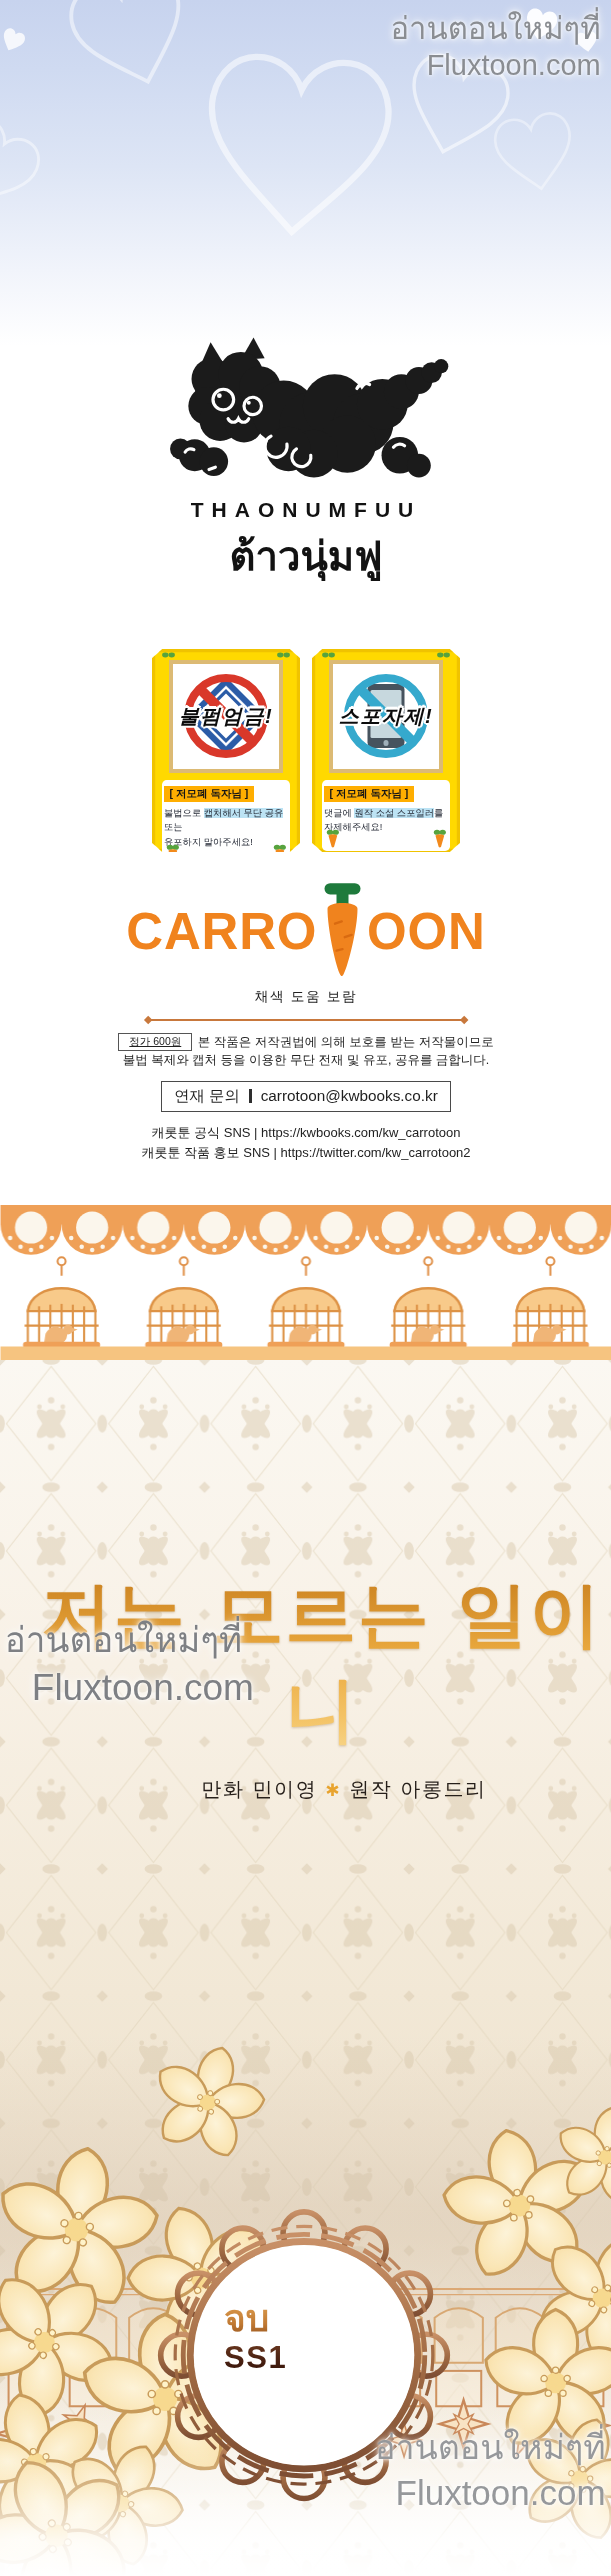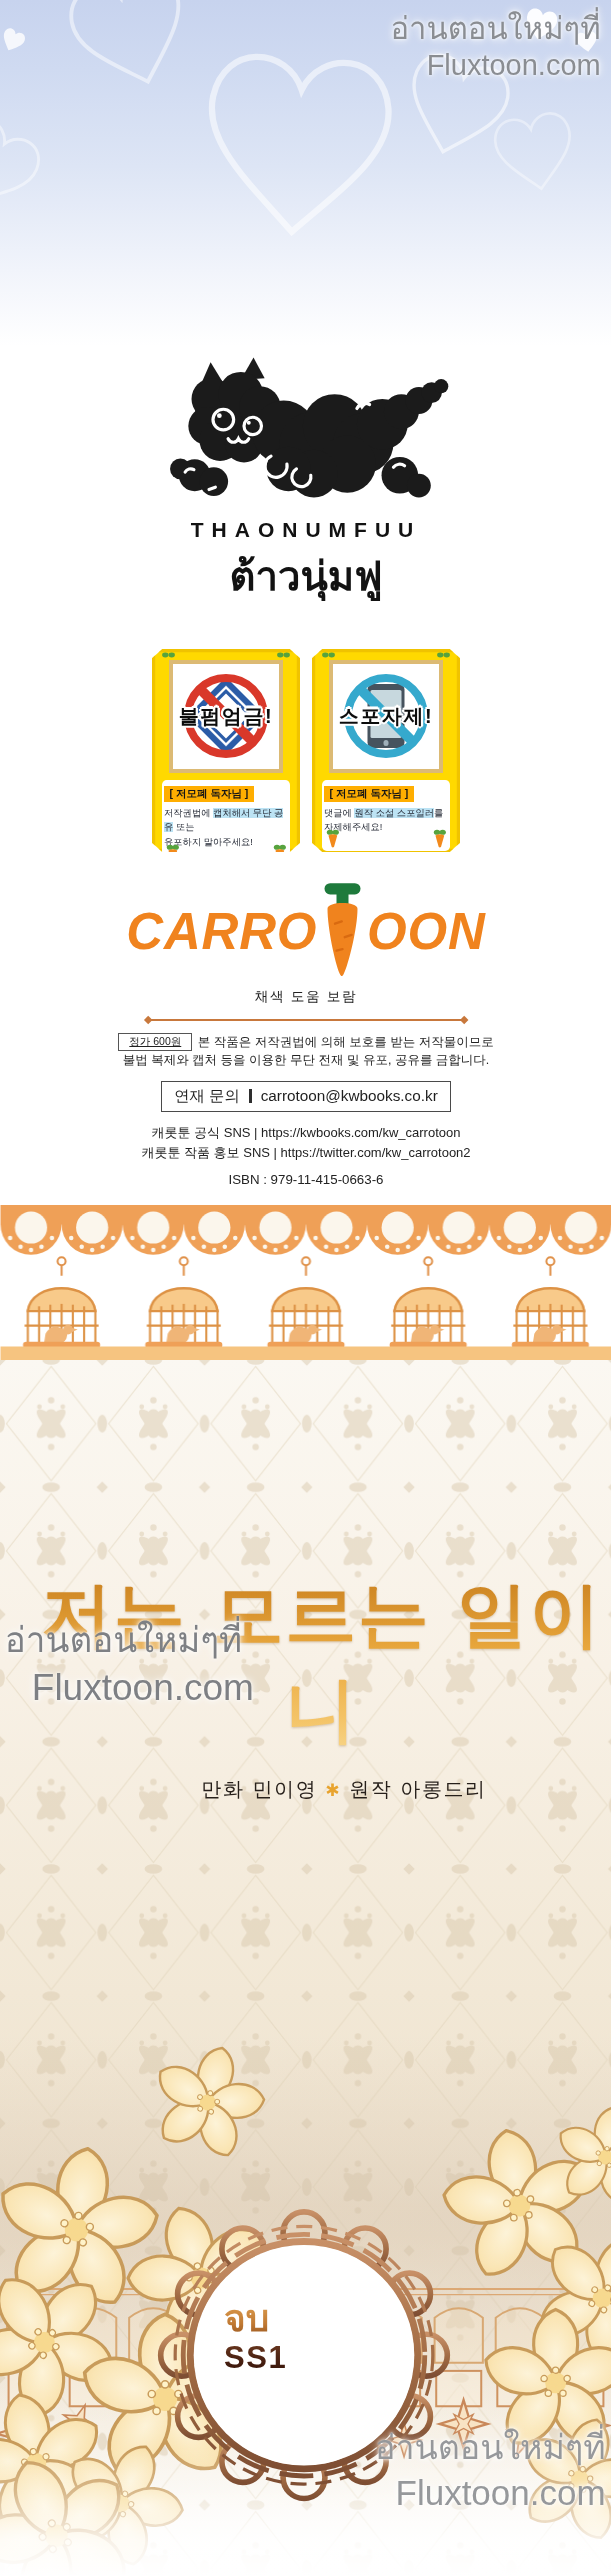--- a/index.html
+++ b/index.html
@@ -10,34 +10,34 @@
   .sec-top{position:absolute;top:0;left:0;width:612px;height:346px;
     background:linear-gradient(180deg,#c7d3ee 0%,#cfdaf1 20%,#dde5f5 48%,#f1f4fb 78%,#ffffff 100%);}
   .hearts{position:absolute;inset:0;}
   .wm{color:var(--watermark_gray,#8a8d92);
       text-shadow:0 0 3.2px rgba(255,255,255,.95),0 0 7.2px rgba(255,255,255,.85),0 0 11.3px rgba(255,255,255,.7);}
   .wm-top{position:absolute;top:9.7px;right:11.3px;text-align:right;line-height:1.2;}
   .wm-top .wm-th{font-size:31px;}
   .wm-top .wm-en{font-size:29px;margin-top:1.6px;}
 
   
-  .sec-cat{position:absolute;top:356px;left:0;width:612px;text-align:center;}
+  .sec-cat{position:absolute;top:336px;left:0;width:612px;text-align:center;}
   .cat-svg{display:block;margin:0 auto;}
   .mascot-en{margin-top:3.2px;font-size:21px;font-weight:bold;letter-spacing:8px;color:#121212;}
   .mascot-th{margin-top:1.6px;font-size:40px;font-weight:bold;color:#121212;font-family:"DejaVu Sans",sans-serif;}
 
   
   .sec-badges{position:absolute;top:649px;left:0;width:612px;display:flex;justify-content:center;gap:12px;}
   .badge-card{width:148px;height:203px;background:var(--badge_yellow,#ffd900);
     box-shadow:inset 0 0 0 3.2px #f0c300;border-radius:6.4px;position:relative;padding-top:10.5px;box-sizing:border-box;
     clip-path:polygon(7% 0,93% 0,100% 4.5%,100% 95.5%,93% 100%,7% 100%,0 95.5%,0 4.5%);}
   .badge-frame{width:114px;height:113px;margin:0 auto;background:#fff;border:4.8px solid #dcba74;box-sizing:border-box;
     position:relative;display:flex;align-items:center;justify-content:center;overflow:hidden;}
   .badge-frame::before{content:"";position:absolute;inset:-4px;border:1.6px dotted rgba(255,255,255,.85);pointer-events:none;}
-  .icon-wrap{position:relative;width:89px;height:89px;}
+  .icon-wrap{position:relative;width:89px;height:89px;font-style:italic;}
   .diamond{position:absolute;left:50%;top:50%;width:43px;height:43px;border:6.4px solid #2b5ca7;
     transform:translate(-50%,-50%) rotate(45deg);box-shadow:inset 0 0 0 2.4px #fff,inset 0 0 0 5.6px #2b5ca7;}
   .phone{position:absolute;left:50%;top:50%;transform:translate(-50%,-50%);width:37px;height:64px;background:#46535e;border-radius:5.6px;}
   .phone::before{content:"";position:absolute;left:3.2px;right:3.2px;top:6.4px;bottom:10.5px;background:#c7d8de;border-radius:1.6px;}
   .phone::after{content:"";position:absolute;left:50%;bottom:2.4px;width:5.6px;height:5.6px;margin-left:-2.8px;border-radius:50%;background:#9fb0ba;}
   .no-circle{position:absolute;inset:2.4px;border-radius:50%;}
   .no-red{border:8.9px solid #d9382a;}
   .no-red::after{content:"";position:absolute;left:50%;top:-4.8px;width:9.7px;height:76px;margin-left:-4.8px;
     background:#d9382a;transform:rotate(-45deg);border-radius:3.2px;}
   .no-teal{border:8.9px solid #35a9cd;}
@@ -50,21 +50,21 @@
   .badge-label{display:inline-block;background:var(--label_orange,#ffae00);padding:0.8px 5.6px;font-size:10.5px;font-weight:bold;color:#161616;}
   .badge-text{margin-top:4px;font-size:9.3px;line-height:1.55;color:#1f2430;}
   .hl{background:var(--highlight_blue,#bce3f4);}
   .corner-carrot{position:absolute;bottom:2.4px;width:13.7px;height:19.3px;}
   .corner-carrot.cl{left:4px;} .corner-carrot.cr{right:4px;}
   .sprout{position:absolute;top:1.6px;width:13px;height:8px;}
   .sprout.sl{left:9.7px;} .sprout.sr{right:9.7px;}
 
   
   .sec-logo{position:absolute;top:881px;left:0;width:612px;text-align:center;}
-  .logo-row{display:flex;align-items:center;justify-content:center;height:101px;font-style:italic;}
+  .logo-row{display:flex;align-items:center;justify-content:center;height:101px;}
   .logo-txt{font-size:51px;font-weight:900;color:var(--accent_orange,#f0831e);letter-spacing:0.8px;}
   .logo-carrot{margin:0 2.4px;transform:translateY(-1.6px);}
   .colorist{margin-top:6.4px;font-size:13.7px;color:#222;letter-spacing:1.6px;}
 
   
   .sec-copy{position:absolute;top:1019px;left:0;width:612px;text-align:center;color:#2b2b2b;}
   .divider{position:relative;width:316px;height:1.6px;background:var(--divider_copper,#c8783c);margin:0 auto 12px;}
   .divider::before,.divider::after{content:"";position:absolute;top:-2.4px;width:6.4px;height:6.4px;
     background:var(--divider_copper,#c8783c);transform:rotate(45deg);}
   .divider::before{left:-3.2px;} .divider::after{right:-3.2px;}
@@ -221,21 +221,21 @@
       <div class="badge-frame">
         <div class="icon-wrap">
           <div class="diamond"></div>
           <div class="no-circle no-red"></div>
           <div class="badge-headline">불펌엄금!</div>
         </div>
       </div>
       <div class="badge-body">
         <span class="badge-label">[ 저모폐 독자님 ]</span>
         <div class="badge-text">
-          <span>저작권법에 </span><span class="hl">캡처해서 무단 공유</span><span> 또는</span><br>
+          <span>불법으로 </span><span class="hl">캡처해서 무단 공유</span><span> 또는</span><br>
           <span>유포하지 말아주세요!</span>
         </div>
         <svg class="corner-carrot cl" viewBox="0 0 17 24">
             <ellipse cx="5" cy="4" rx="4" ry="3.2" fill="#57a33e"></ellipse>
             <ellipse cx="12" cy="4" rx="4" ry="3.2" fill="#57a33e"></ellipse>
             <path d="M3,8 Q8.5,5 14,8 L10,22 Q8.5,24 7,22 Z" fill="#f28a1c"></path>
           </svg>
         <svg class="corner-carrot cr" viewBox="0 0 17 24">
             <ellipse cx="5" cy="4" rx="4" ry="3.2" fill="#57a33e"></ellipse>
             <ellipse cx="12" cy="4" rx="4" ry="3.2" fill="#57a33e"></ellipse>
@@ -304,21 +304,20 @@
       <span class="price-tag">정가 600원</span><span>본 작품은 저작권법에 의해 보호를 받는 저작물이므로</span><br>
       <span>불법 복제와 캡처 등을 이용한 무단 전재 및 유포, 공유를 금합니다.</span>
     </div>
     <div class="contact-box">
       <span>연재 문의</span><span class="vbar"></span><span>carrotoon@kwbooks.co.kr</span>
     </div>
     <div class="sns">
       <span>캐롯툰 공식 SNS | https://kwbooks.com/kw_carrotoon</span><br>
       <span>캐롯툰 작품 홍보 SNS | https://twitter.com/kw_carrotoon2</span>
     </div>
-    <div class="isbn">ISBN : 979-11-415-0663-6</div>
   </div>
 
   <svg class="sec-cage" width="612" height="164" viewBox="0 0 760 204">
     <defs>
       <pattern id="cageP" width="152" height="204" patternUnits="userSpaceOnUse">
         <rect width="152" height="24" fill="#efa057"></rect>
         <circle cx="38" cy="24" r="38" fill="#efa057"></circle>
         <circle cx="114" cy="24" r="38" fill="#efa057"></circle>
         <circle cx="38" cy="28" r="20" fill="#fbf6ec"></circle>
         <circle cx="114" cy="28" r="20" fill="#fbf6ec"></circle>

